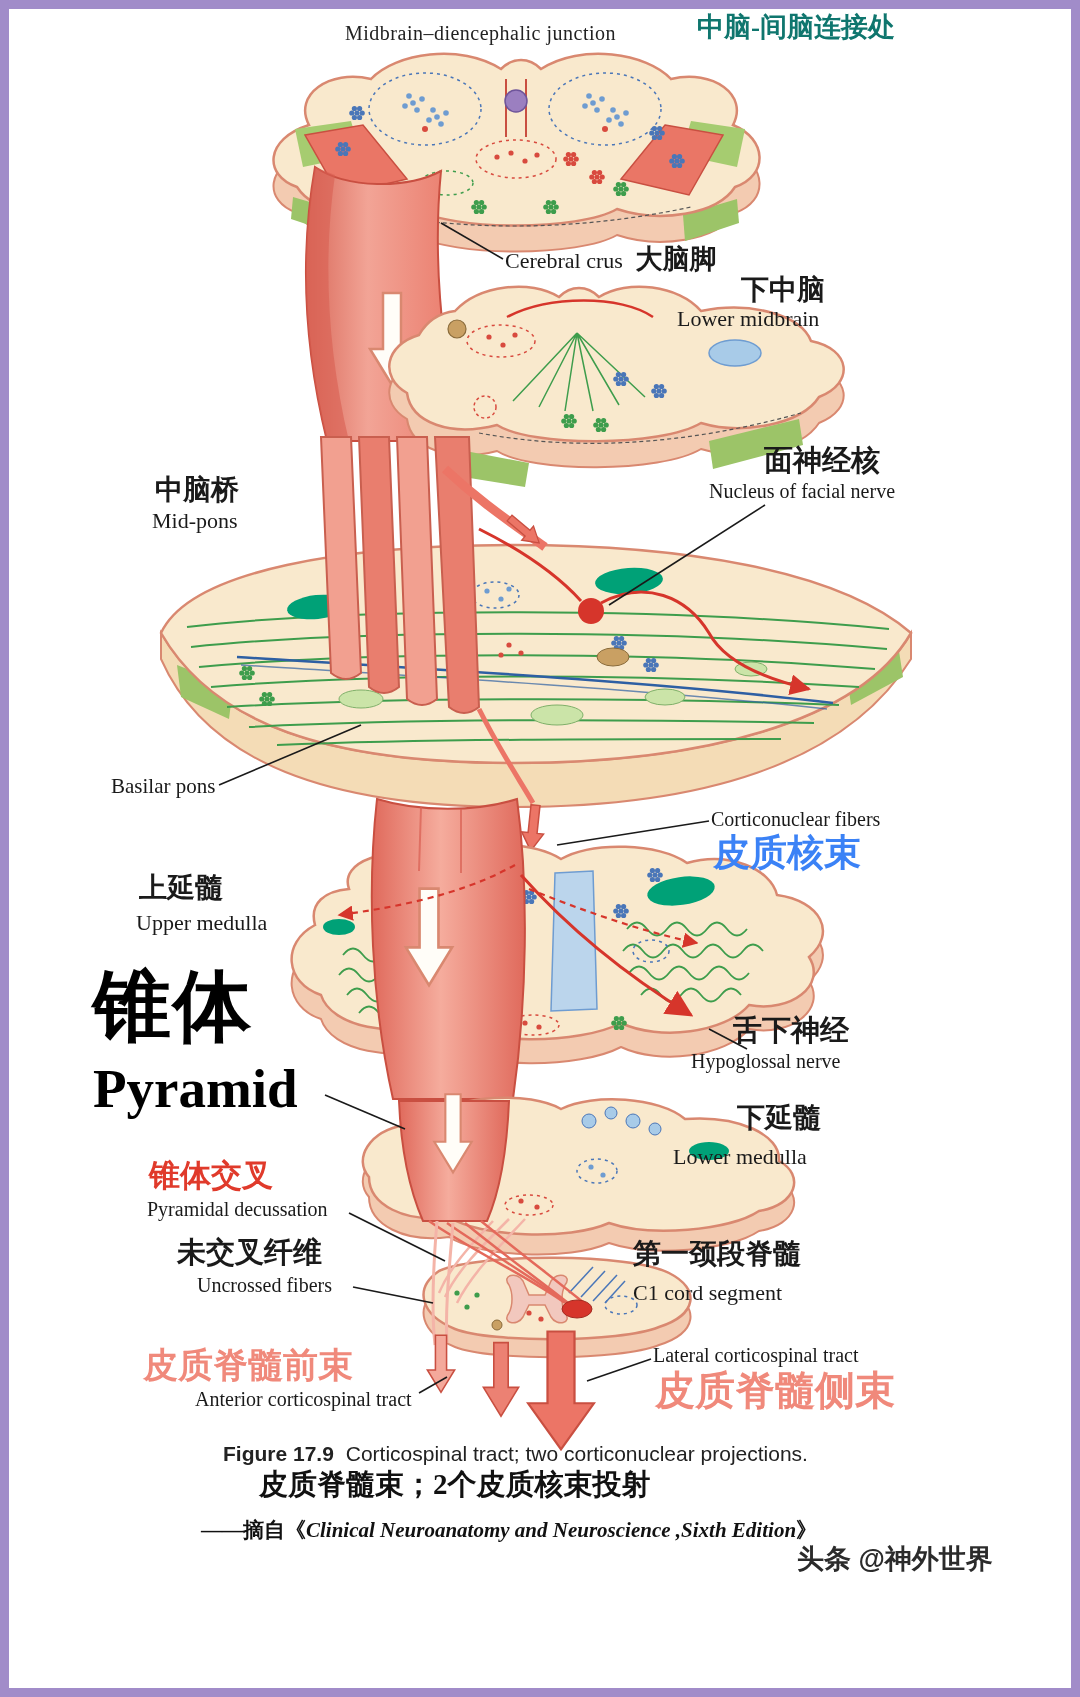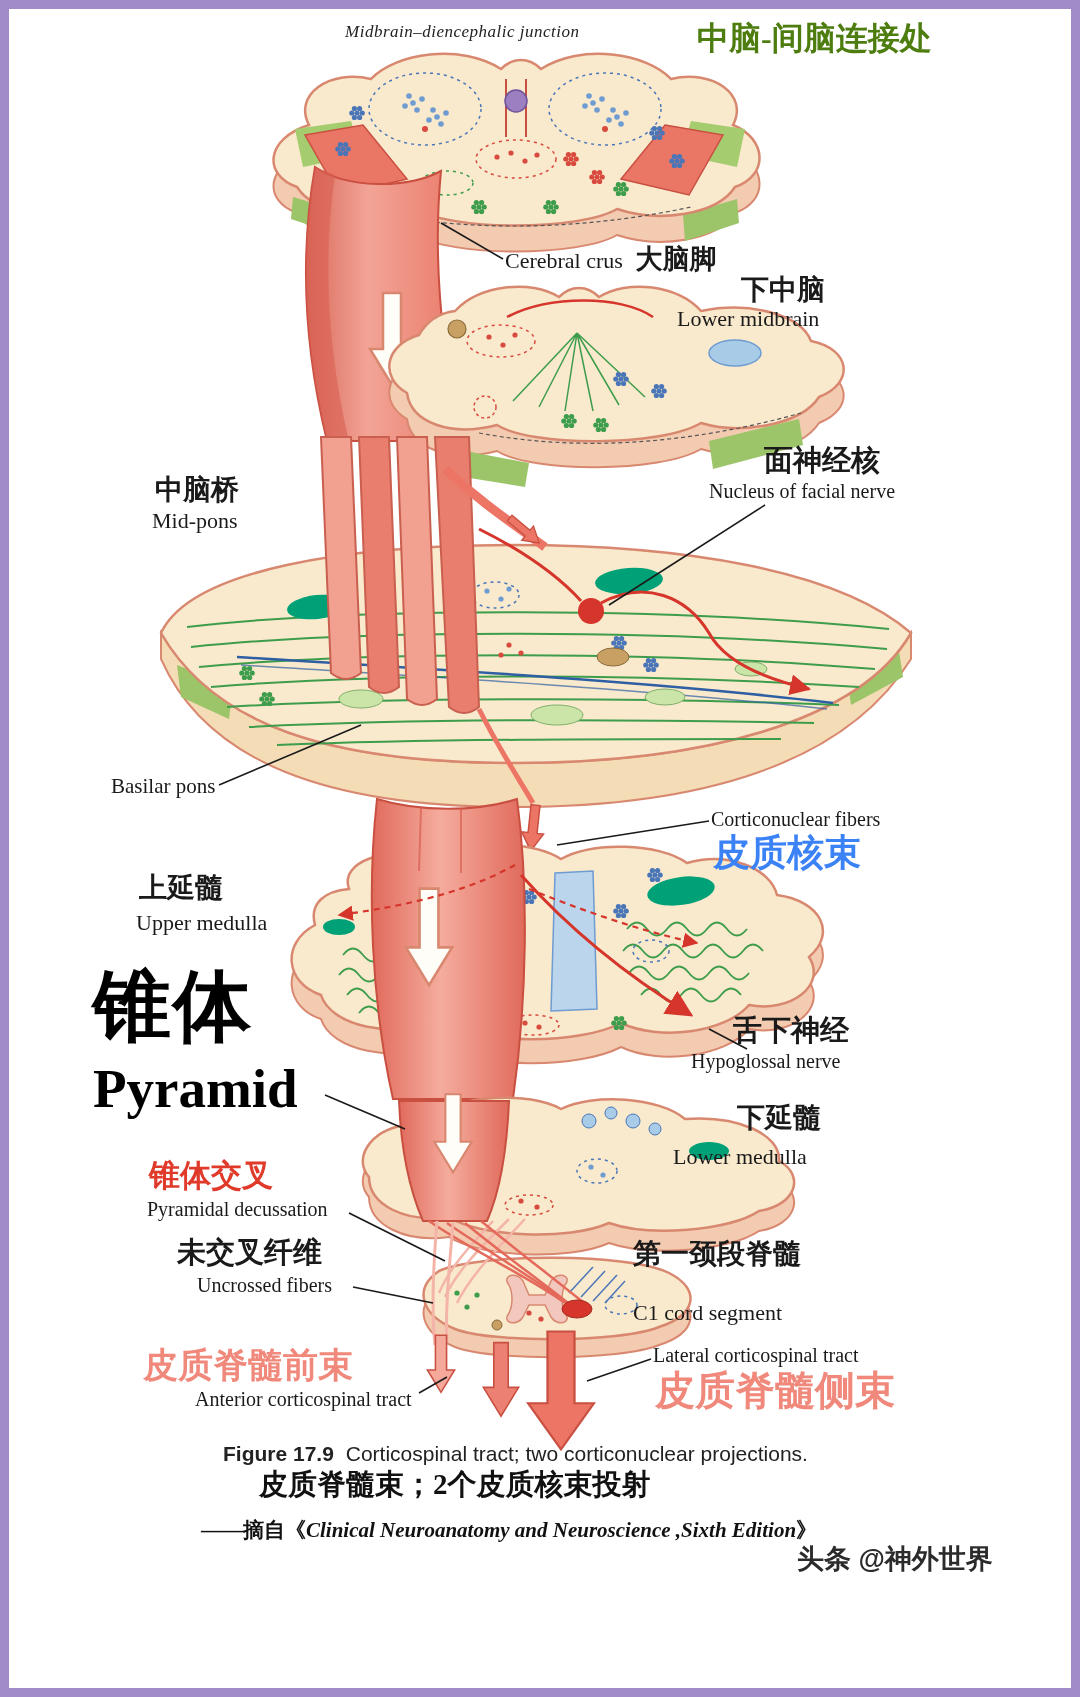--- a/index.html
+++ b/index.html
@@ -289,24 +289,24 @@
     <line x1="700" y1="812" x2="548" y2="836"></line>
     <line x1="316" y1="1086" x2="396" y2="1120"></line>
     <line x1="738" y1="1040" x2="700" y2="1020"></line>
     <line x1="340" y1="1204" x2="436" y2="1252"></line>
     <line x1="344" y1="1278" x2="424" y2="1294"></line>
     <line x1="642" y1="1350" x2="578" y2="1372"></line>
     <line x1="410" y1="1384" x2="438" y2="1368"></line>
   </g>
 </svg>
 
-  <div class="lbl en" style="left:336px;top:14px;font-size:17px;letter-spacing:.5px;color:#222;font-style:italic;">
+  <div class="lbl en" style="left:336px;top:14px;font-size:20px;letter-spacing:.5px;color:#222;">
     <span>Midbrain–diencephalic junction</span>
   </div>
-  <div class="lbl zh" style="left:688px;top:12px;font-size:32px;color:#4d7c0f;">
+  <div class="lbl zh" style="left:688px;top:4px;font-size:27px;color:#0f766e;">
     <span>中脑-间脑连接处</span>
   </div>
 
   <div class="lbl" style="left:496px;top:236px;font-size:22px;">
     <span class="en">Cerebral crus</span>
     <span class="zh" style="font-size:27px;margin-left:7px;">大脑脚</span>
   </div>
 
   <div class="lbl zh" style="left:732px;top:266px;font-size:28px;">下中脑</div>
   <div class="lbl en" style="left:668px;top:298px;font-size:22px;">Lower midbrain</div>
@@ -334,21 +334,21 @@
   <div class="lbl zh" style="left:728px;top:1094px;font-size:28px;">下延髓</div>
   <div class="lbl en" style="left:664px;top:1136px;font-size:22px;">Lower medulla</div>
 
   <div class="lbl zh brightred" style="left:140px;top:1150px;font-size:31px;">锥体交叉</div>
   <div class="lbl en" style="left:138px;top:1190px;font-size:20px;">Pyramidal decussation</div>
 
   <div class="lbl zh" style="left:168px;top:1228px;font-size:29px;">未交叉纤维</div>
   <div class="lbl en" style="left:188px;top:1266px;font-size:20px;">Uncrossed fibers</div>
 
   <div class="lbl zh" style="left:624px;top:1230px;font-size:28px;">第一颈段脊髓</div>
-  <div class="lbl en" style="left:624px;top:1272px;font-size:22px;margin-top:20px;">C1 cord segment</div>
+  <div class="lbl en" style="left:624px;top:1272px;font-size:22px;">C1 cord segment</div>
 
   <div class="lbl zh salmon" style="left:134px;top:1338px;font-size:35px;">皮质脊髓前束</div>
   <div class="lbl en" style="left:186px;top:1380px;font-size:20px;">Anterior corticospinal tract</div>
 
   <div class="lbl en" style="left:644px;top:1336px;font-size:20px;">Lateral corticospinal tract</div>
   <div class="lbl zh salmon" style="left:646px;top:1360px;font-size:40px;">皮质脊髓侧束</div>
 
   <div class="lbl caption-sans" style="left:214px;top:1434px;font-size:21px;color:#222;">
     <span class="b">Figure 17.9</span>
     <span style="margin-left:6px;">Corticospinal tract; two corticonuclear projections.</span>

